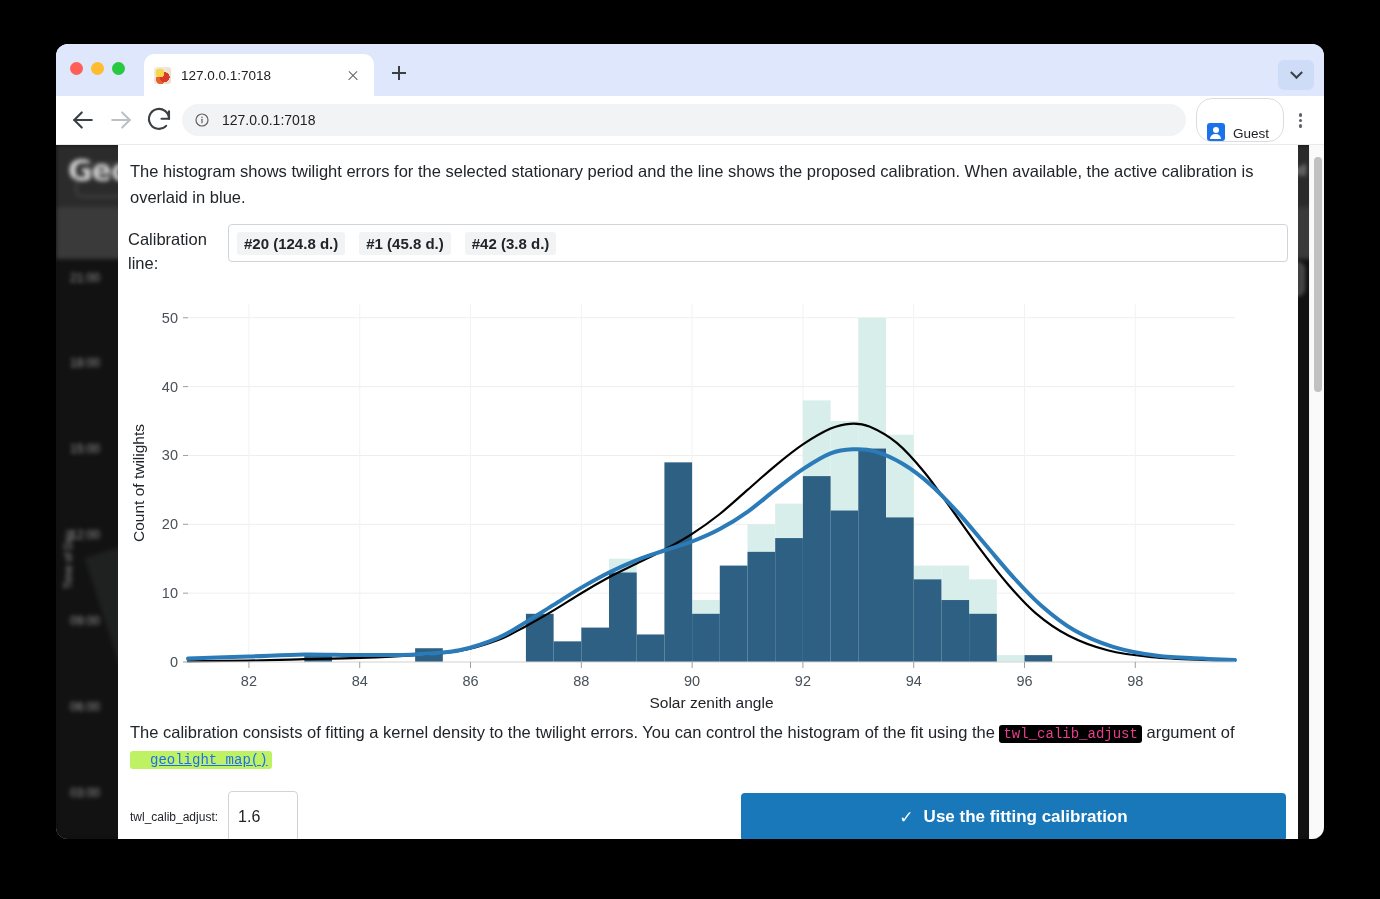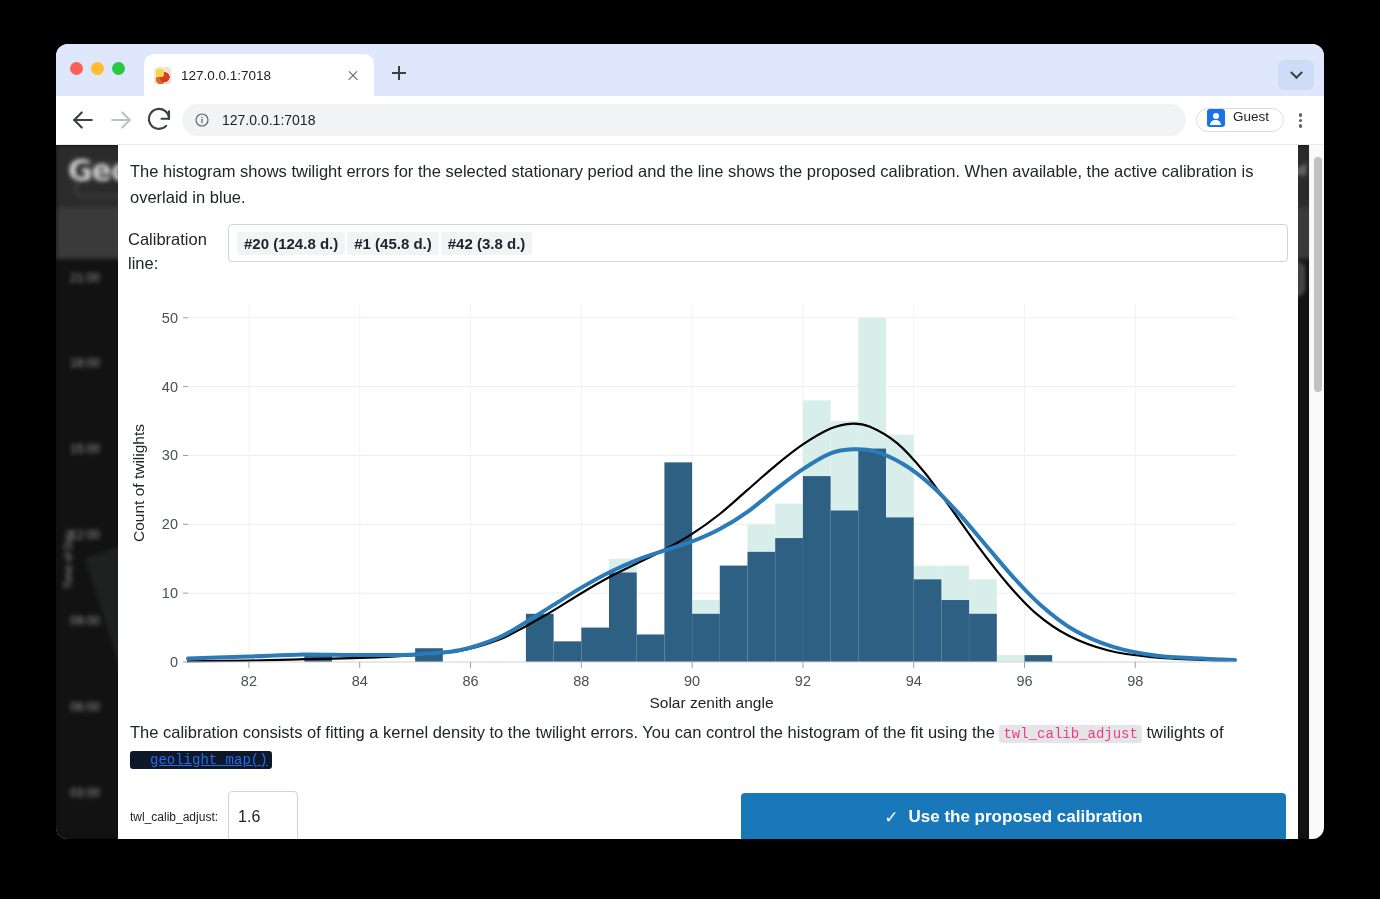--- a/index.html
+++ b/index.html
@@ -77,22 +77,22 @@
     color:#3c4043;
   }
   .navbtn svg{ display:block; width:30px; height:30px; }
   #omnibox{
     flex:1; height:32px; background:#f1f3f4; border-radius:16px;
     display:flex; align-items:center; padding:0 12px; margin-right:10px;
   }
   #infoicon{ width:16px; height:16px; flex:0 0 16px; margin-right:12px; }
   #url{ font-size:14px; color:#202124; }
   #guest{
-    height:24px; border:1px solid #dadce0; border-radius:16px;
-    display:flex; align-items:flex-start; gap:8px; padding:0 14px 0 10px; margin-right:4px;
+    height:44px; border:1px solid #dadce0; border-radius:16px;
+    display:flex; align-items:flex-end; gap:8px; padding:12px 14px 0 10px; margin-right:4px;
   }
   #guest .gicon{
     width:18px;height:18px;flex:0 0 18px;border-radius:3px;background:#1a73e8;
     position:relative;
   }
   #guest .gicon:before{
     content:"";position:absolute;left:6px;top:3.5px;width:6px;height:6px;border-radius:50%;background:#fff;
   }
   #guest .gicon:after{
     content:"";position:absolute;left:3.5px;top:11px;width:11px;height:5px;border-radius:5px 5px 0 0;background:#fff;
@@ -155,37 +155,37 @@
     position:absolute; left:62px; top:0; width:1180px; height:100%;
     background:#fff; overflow:hidden;
   }
   #modal-inner{ padding:14px 10px 0 10px; }
   .para{
     font-size:16.5px; line-height:1.55; color:#212529; margin:0 0 4px 0;
     padding:0 2px;
   }
   .code{
     font-family:"Liberation Mono", monospace; font-size:14px;
-    color:#e83e8c; background:#e5e5e5; padding:1px 4px; border-radius:3px;
+    color:#e83e8c; background:#000000; padding:1px 4px; border-radius:3px;
     white-space:nowrap;
   }
   a.code{
-    color:#1f6feb; background:#0f172a;padding-left:20px;
+    color:#1f6feb; background:#bef264;padding-left:20px;
   }
   
   #steps-row{
     display:flex; align-items:flex-start; margin-top:14px;
   }
   #steps-label{
     width:100px; flex:0 0 100px; font-size:16.5px; line-height:1.45; color:#212529;
     padding-top:4px;
   }
   #steps-box{
     flex:1; min-height:38px; border:1px solid #ced4da; border-radius:4px;
-    background:#fff; padding:6px 8px; display:flex; gap:2px; align-items:center;
+    background:#fff; padding:6px 8px; display:flex; gap:14px; align-items:center;
   }
   .chip{
     background:#f1f3f5; border-radius:3px; padding:3px 7px;
     font-size:15px; color:#212529; font-weight:700; white-space:nowrap;
   }
   
   #plot-wrap{
     position:relative; width:1115px; height:420px; margin:18px 0 0 -2px;
   }
   #plot{ position:absolute; left:0; top:0; }
@@ -409,29 +409,29 @@
               <line x1="898.4920634920635" y1="368" x2="898.4920634920635" y2="374" stroke="#9e9e9e" stroke-width="1"></line>
               <text x="898.4920634920635" y="392" text-anchor="middle" font-size="14.5" fill="#495057" font-family="&quot;Liberation Sans&quot;, sans-serif">96</text>
               <line x1="1009.2857142857144" y1="368" x2="1009.2857142857144" y2="374" stroke="#9e9e9e" stroke-width="1"></line>
               <text x="1009.2857142857144" y="392" text-anchor="middle" font-size="14.5" fill="#495057" font-family="&quot;Liberation Sans&quot;, sans-serif">98</text>
               <text x="585.5" y="414" text-anchor="middle" font-size="15.5" fill="#212529" font-family="&quot;Liberation Sans&quot;, sans-serif">Solar zenith angle</text>
               <text x="0" y="0" text-anchor="middle" font-size="15.5" fill="#212529" font-family="&quot;Liberation Sans&quot;, sans-serif" transform="translate(18,189) rotate(-90)">Count of twilights</text>
             </svg>
         </div>
 
         <p class="para" style="margin-top:6px">
-          <span>The calibration consists of fitting a kernel density to the twilight errors. You can control the histogram of the fit using the </span><span class="code">twl_calib_adjust</span><span> twilights of </span><a class="code" href="#">geolight_map()</a>
+          <span>The calibration consists of fitting a kernel density to the twilight errors. You can control the histogram of the fit using the </span><span class="code">twl_calib_adjust</span><span> argument of </span><a class="code" href="#">geolight_map()</a>
         </p>
 
         <div id="ctrl-row">
           <span id="adj-label">twl_calib_adjust:</span>
           <input id="adj-input" type="text" value="1.6" style="">
           <button id="use-btn">
             <span class="chk">✓</span>
-            <span>Use the proposed calibration</span>
+            <span>Use the fitting calibration</span>
           </button>
         </div>
 
       </div>
     </div>
 
     <div id="scrollbar">
       <div id="scrollthumb"></div>
     </div>
 

